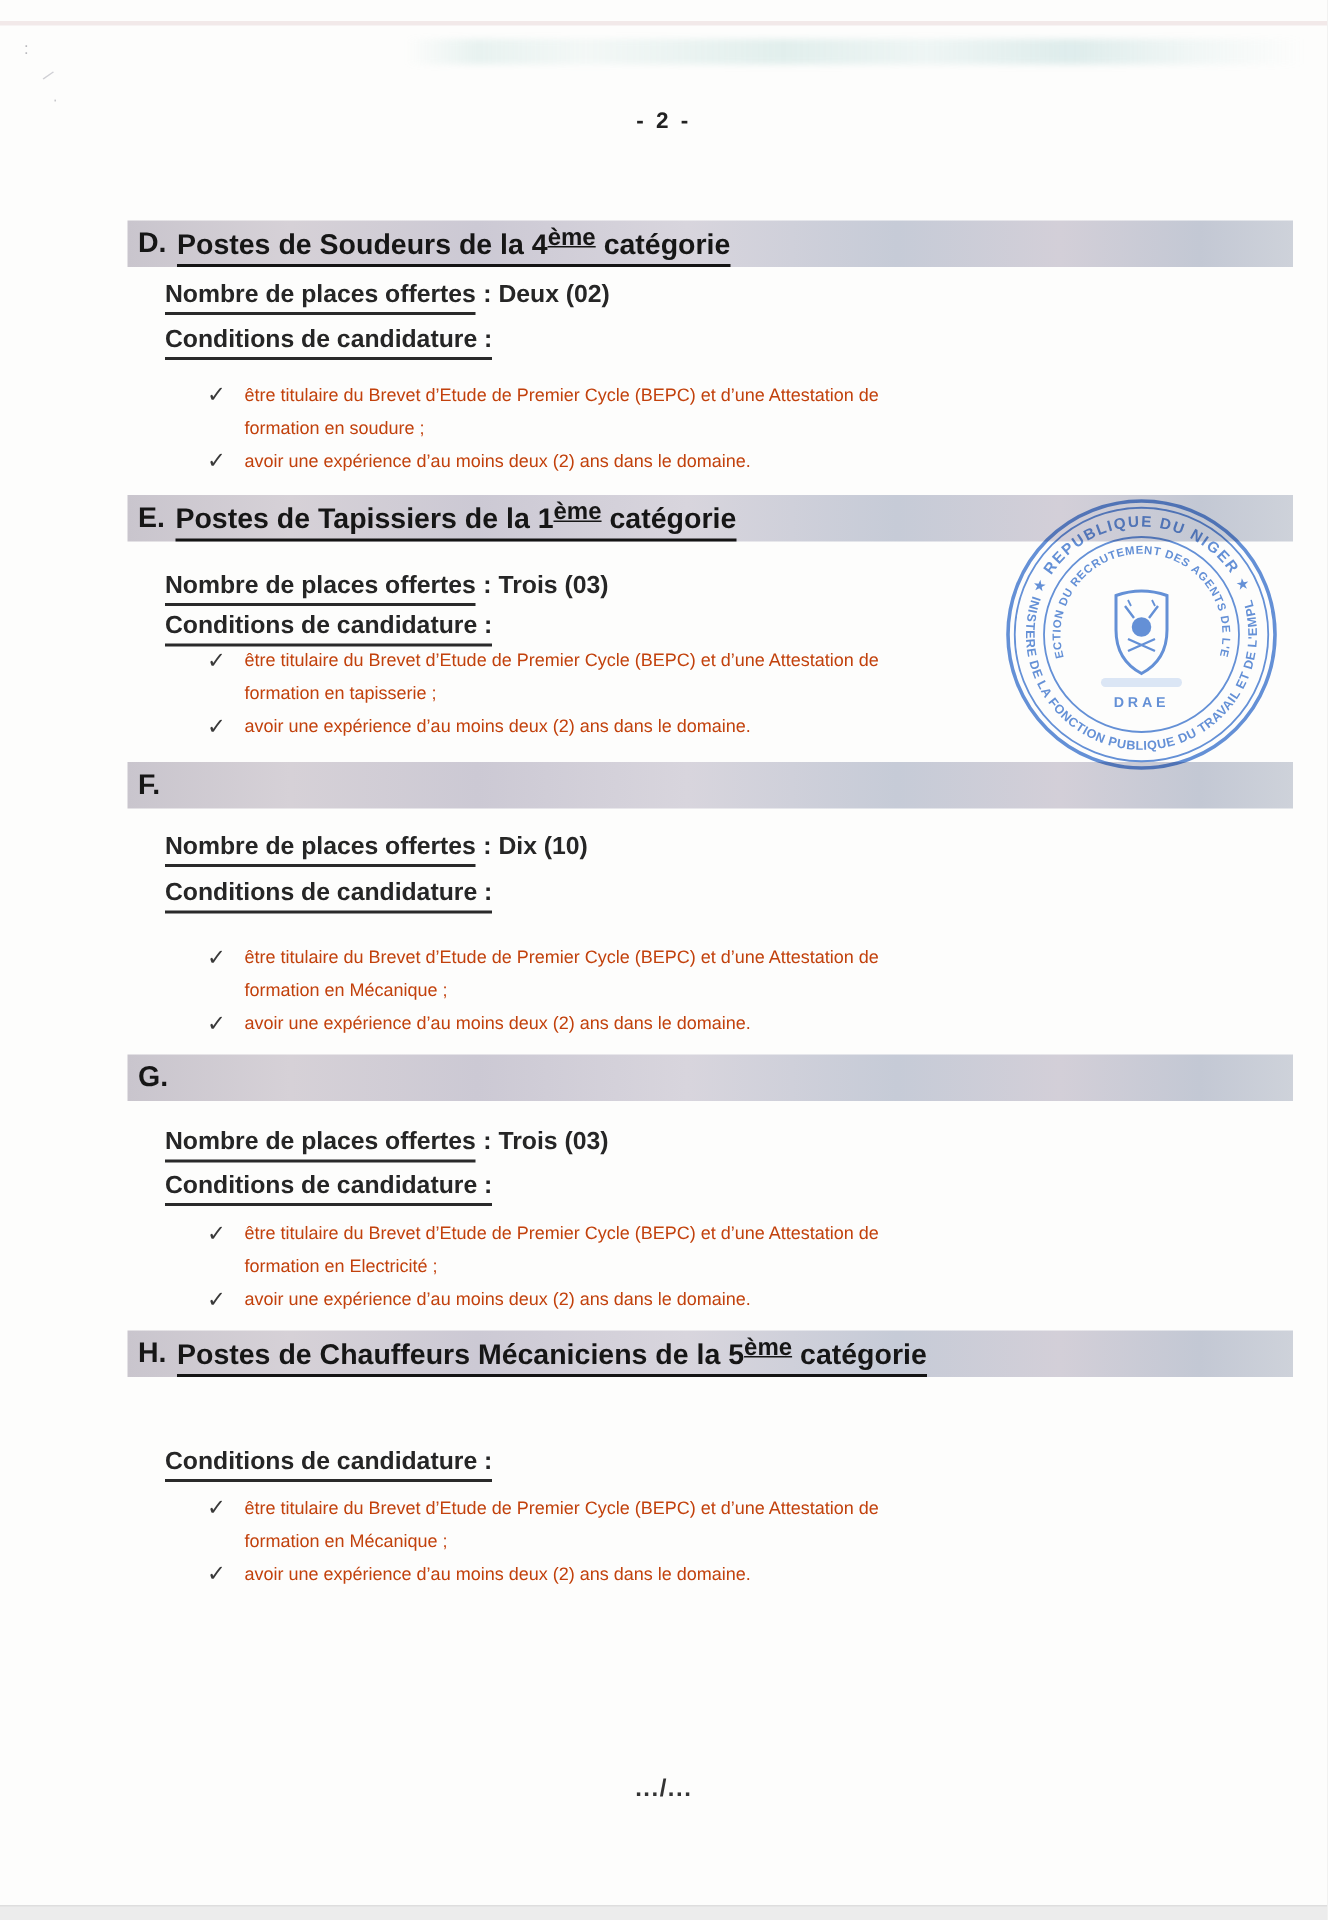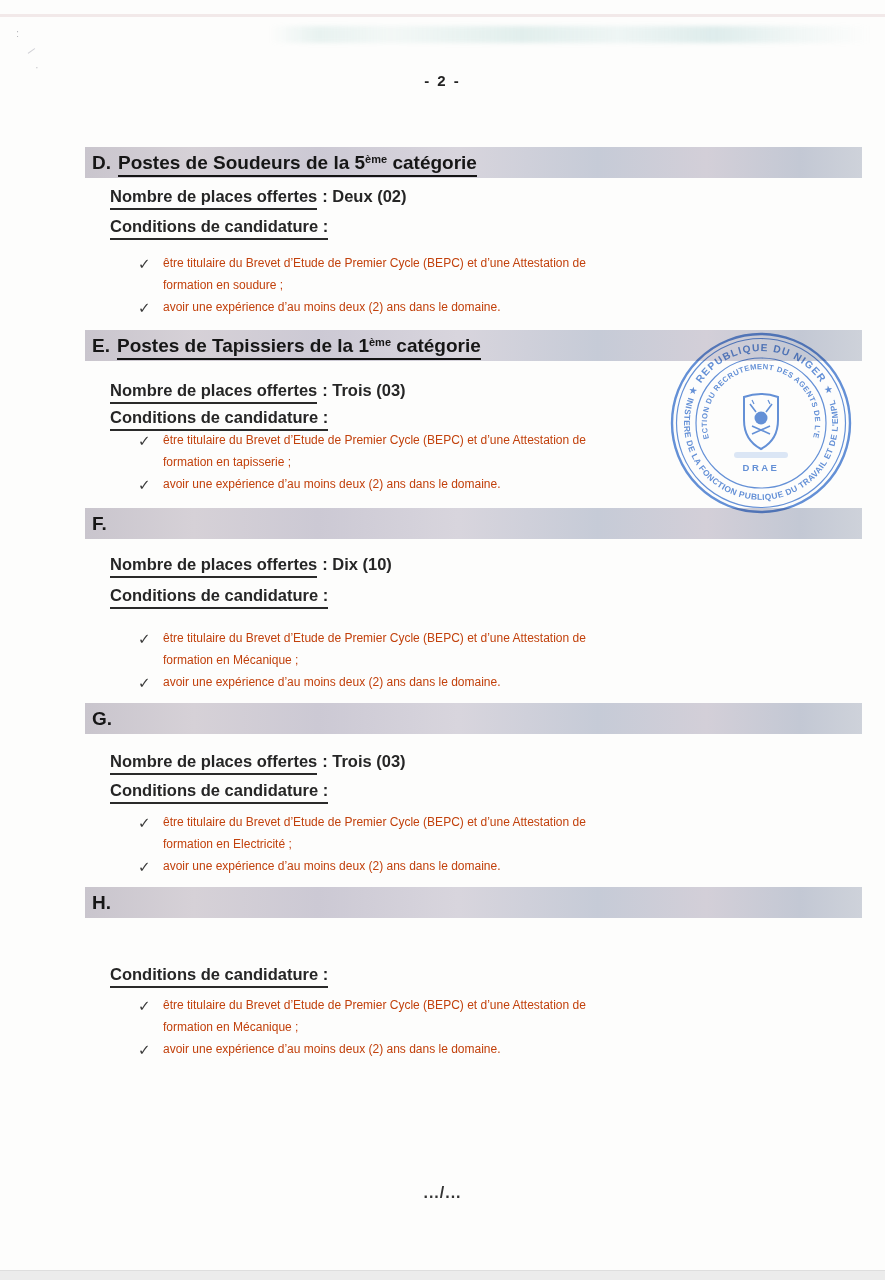--- a/index.html
+++ b/index.html
@@ -40,21 +40,21 @@
 
   .bar{
     position:absolute;top:0;left:85px;right:23px;height:31px;
     background:linear-gradient(90deg,#c9c5cd 0%,#d6d1d7 14%,#ccc9d4 30%,#d8d5dd 48%,
       #c6cbd7 66%,#d3cfd8 80%,#c3c8d4 92%,#ced2da 100%);
     display:flex;align-items:center;padding-left:7px;box-sizing:border-box;
   }
   .bar-letter{font-weight:bold;font-size:19px;color:#161616;margin-right:7px;}
   .bar-title{font-weight:bold;font-size:19px;color:#161616;
     border-bottom:2.5px solid #141414;padding-bottom:1px;line-height:22px;white-space:nowrap;}
-  .bar-title sup{font-size:11px;vertical-align:6px;letter-spacing:0;}
+  .bar-title sup{font-size:16px;vertical-align:6px;letter-spacing:0;text-decoration:underline;}
   .title-tail{margin-left:.28em;}
 
   .line{position:absolute;left:110px;font-size:16.5px;font-weight:bold;color:#262626;white-space:nowrap;}
   .ul{border-bottom:2px solid #2a2a2a;padding-bottom:1.5px;display:inline-block;text-align:right;}
   .value{margin-left:.3em;margin-top:24px;}
 
   .s0 .places{top:40px;}  .s0 .conds{top:70px;}  .s0 .bullets{top:106px;}
   .s1 .places{top:51px;}  .s1 .conds{top:78px;}  .s1 .bullets{top:100px;}
   .s2 .places{top:47px;}  .s2 .conds{top:78px;}  .s2 .bullets{top:120px;}
   .s3 .places{top:49px;}  .s3 .conds{top:78px;}  .s3 .bullets{top:109px;}
@@ -79,21 +79,21 @@
   <div class="ghost-streaks"></div>
   <div class="speck a">:</div>
   <div class="speck b">/</div>
   <div class="speck c">·</div>
 
   <div class="page-number">- 2 -</div>
 
   <section class="sec s0">
     <div class="bar">
       <span class="bar-letter">D.</span>
-      <span class="bar-title"><span>Postes de Soudeurs de la 5</span><sup>ème</sup><span class="title-tail">catégorie</span></span>
+      <span class="bar-title"><span>Postes de Soudeurs de la 4</span><sup>ème</sup><span class="title-tail">catégorie</span></span>
     </div>
     <div class="line places">
       <span class="ul">Nombre de places offertes</span><span class="value">: Deux (02)</span>
     </div>
     <div class="line conds">
       <span class="ul">Conditions de candidature :</span>
     </div>
     <ul class="bullets">
       <li>
         <span class="check">✓</span>
@@ -169,20 +169,21 @@
       <li>
         <span class="check">✓</span>
         <span class="btext">avoir une expérience d’au moins deux (2) ans dans le domaine.</span>
       </li>
     </ul>
   </section>
 
   <section class="sec s4">
     <div class="bar">
       <span class="bar-letter">H.</span>
+      <span class="bar-title"><span>Postes de Chauffeurs Mécaniciens de la 5</span><sup>ème</sup><span class="title-tail">catégorie</span></span>
     </div>
     <div class="line conds">
       <span class="ul">Conditions de candidature :</span>
     </div>
     <ul class="bullets">
       <li>
         <span class="check">✓</span>
         <span class="btext"><span>être titulaire du Brevet d’Etude de Premier Cycle (BEPC) et d’une Attestation de</span><br><span>formation en Mécanique ;</span></span>
       </li>
       <li>

